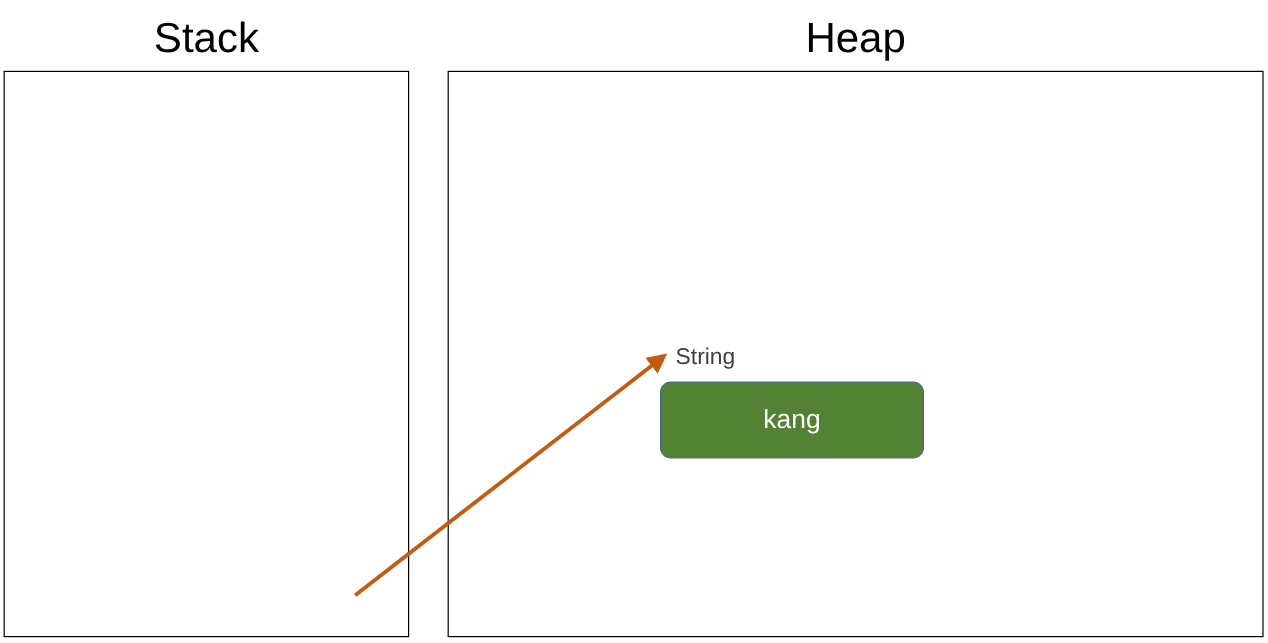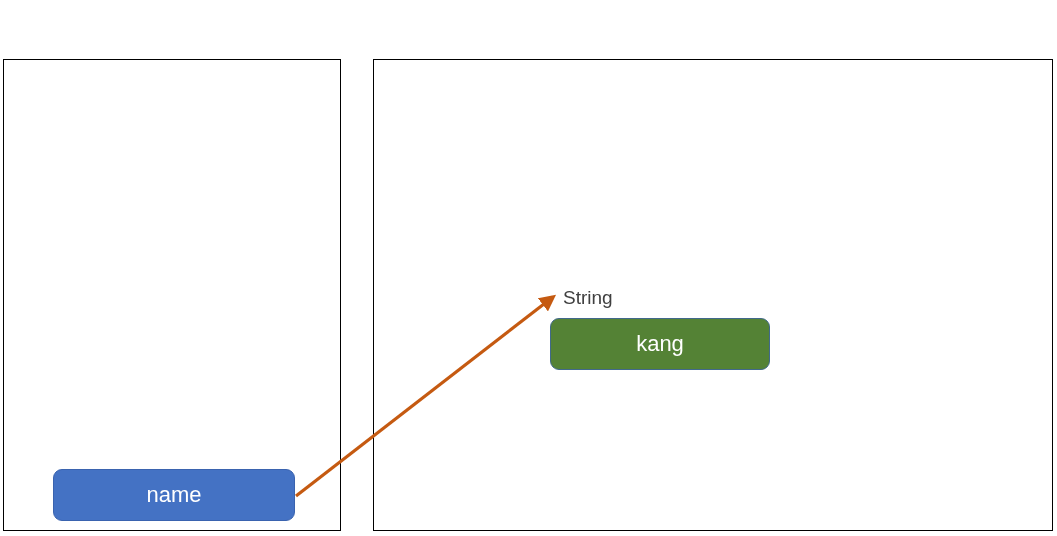--- a/index.html
+++ b/index.html
@@ -79,21 +79,21 @@
     top: 469px;
     width: 242px;
     height: 52px;
     background: #4472C4;
     border: 1.2px solid #3A63AF;
   }
   #heap-object-box {
     left: 550px;
     top: 318px;
     width: 220px;
-    height: 52px;
+    height: 64px;
     background: #548235;
     border: 1.5px solid #41698B;
   }
 
   
   #heap-object-label {
     position: absolute;
     left: 563px;
     top: 288px;
     font-family: "Liberation Sans", sans-serif;
@@ -111,35 +111,34 @@
     width: 1057px;
     height: 536px;
     pointer-events: none;
   }
 </style>
 </head>
 <body>
 
 <div id="canvas">
 
+  <div class="section-title" id="stack-title">Stack</div>
 
+  <div class="section-title" id="heap-title">Heap</div>
 
   <div class="region-box" id="stack-region"></div>
 
   <div class="region-box" id="heap-region"></div>
 
   <div id="heap-object-label">String</div>
 
   <div class="node-box" id="heap-object-box">
     <span>kang</span>
   </div>
 
-  <div class="node-box" id="stack-var-box">
-    <span>name</span>
-  </div>
 
   <svg id="reference-arrow" viewBox="0 0 1057 536">
     <defs>
       <marker id="arrowhead" markerWidth="5.2" markerHeight="5.2" refX="4.0" refY="2.6" orient="auto" markerUnits="strokeWidth">
         <path d="M0,0 L5.2,2.6 L0,5.2 Z" fill="#C55A11"></path>
       </marker>
     </defs>
     <line x1="296" y1="496" x2="553" y2="297" stroke="#C55A11" stroke-width="3.2" marker-end="url(#arrowhead)"></line>
   </svg>
 

